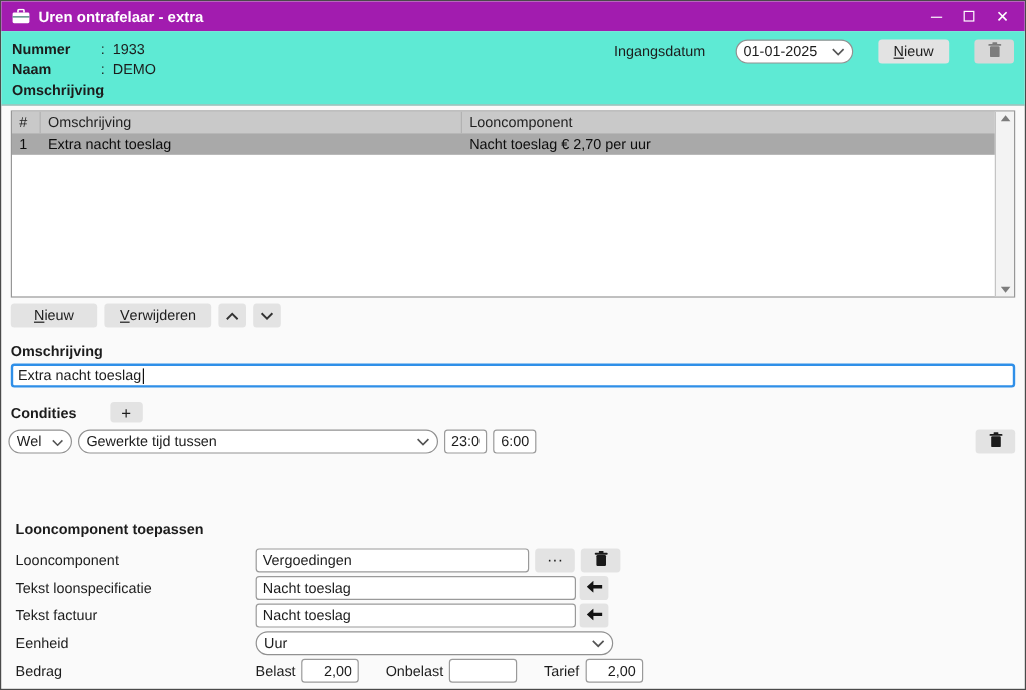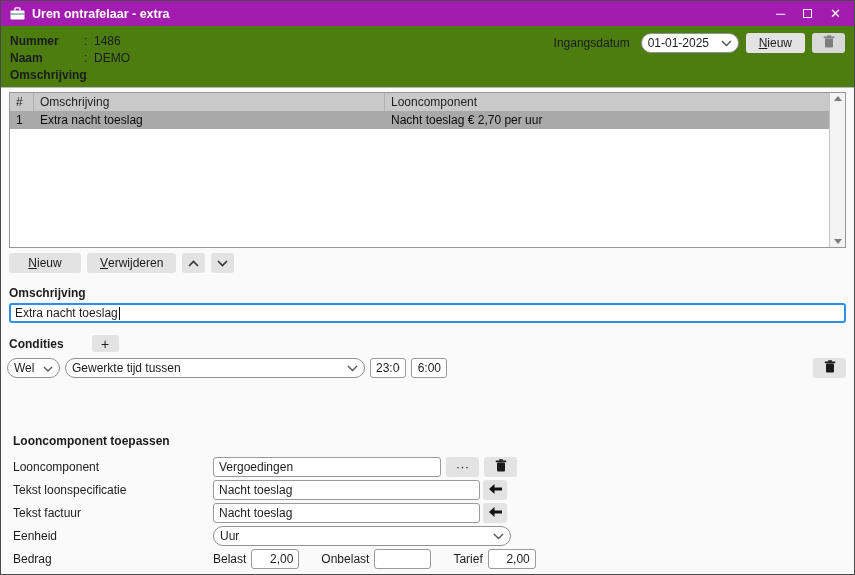--- a/index.html
+++ b/index.html
@@ -10,25 +10,25 @@
 
   
   .titlebar { height:25px; background:#a21caf; color:#fff; display:flex; align-items:center; padding:0 9px; }
   .titlebar-icon { display:flex; align-items:center; margin-right:7px; }
   .titlebar-title { font-weight:bold; font-size:12.5px; flex:1; }
   .win-controls { display:flex; align-items:center; gap:18px; padding-right:4px; }
   .win-btn { color:#fff; font-size:13px; line-height:1; cursor:default; display:flex; align-items:center; }
   .maxbox { width:9px; height:9px; border:1.5px solid #fff; display:inline-block; }
 
   
-  .header-area { background:#4d7c0f; border-bottom:1px solid #b7b7b7; padding:6px 9px 5px; display:flex; justify-content:space-between; align-items:flex-start; height:62px; }
+  .header-area { background:#5eead4; border-bottom:1px solid #b7b7b7; padding:6px 9px 5px; display:flex; justify-content:space-between; align-items:flex-start; height:62px; }
   .hfield-row { display:flex; height:17px; align-items:center; }
   .hfield-label { width:74px; font-weight:bold; }
   .hfield-sep { width:10px; }
-  .header-right { display:flex; align-items:center; gap:7px; margin-top:1px; }
+  .header-right { display:flex; align-items:center; gap:21px; margin-top:1px; }
   .header-right .rlabel { margin-right:4px; }
 
   
   .btn { background:#e3e3e3; border:none; border-radius:3px; height:20px; padding:0 13px; font:inherit; color:#1c1c1c; display:inline-flex; align-items:center; justify-content:center; cursor:default; }
   .icon-btn { background:#e3e3e3; border:none; border-radius:3px; height:20px; width:33px; display:inline-flex; align-items:center; justify-content:center; cursor:default; color:#1a1a1a; }
   .icon-btn.disabled { background:#d8d8d8; color:#7d7d7d; }
   .selectbox { background:#fff; border:1px solid #919191; border-radius:10px; height:20px; display:inline-flex; align-items:center; padding:0 6px; gap:6px; }
   .selectbox .sel-text { flex:1; white-space:nowrap; overflow:hidden; }
   .textinput { background:#fff; border:1px solid #9a9a9a; border-radius:3px; height:20px; padding:0 5px; font:inherit; color:#1c1c1c; }
   .textinput.right { text-align:right; }
@@ -105,21 +105,21 @@
         </span>
       <span class="win-btn">✕</span>
     </span>
   </div>
 
   <div class="header-area">
     <div>
       <div class="hfield-row">
         <span class="hfield-label">Nummer</span>
         <span class="hfield-sep">:</span>
-        <span>1486</span>
+        <span>1933</span>
       </div>
       <div class="hfield-row">
         <span class="hfield-label">Naam</span>
         <span class="hfield-sep">:</span>
         <span>DEMO</span>
       </div>
       <div class="hfield-row">
         <span class="hfield-label">Omschrijving</span>
         <span class="hfield-sep">:</span>
         <span></span>

